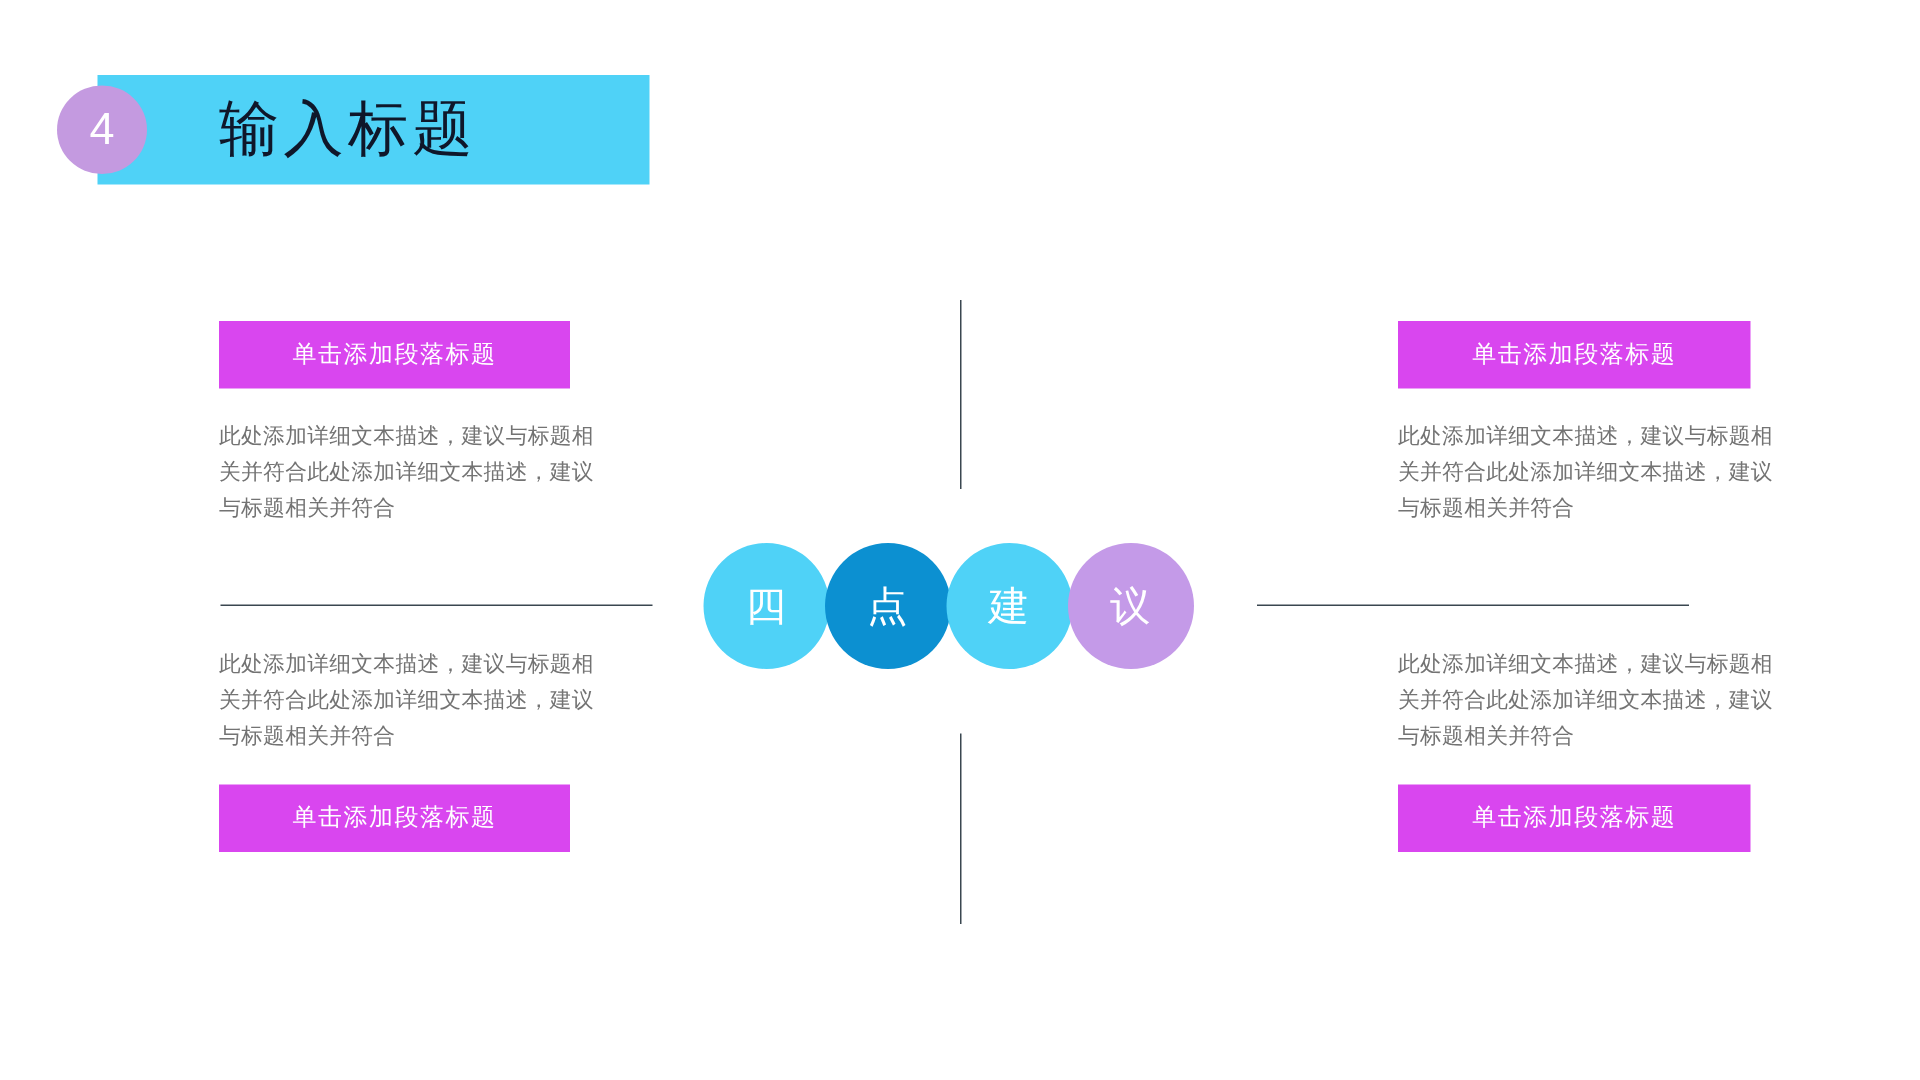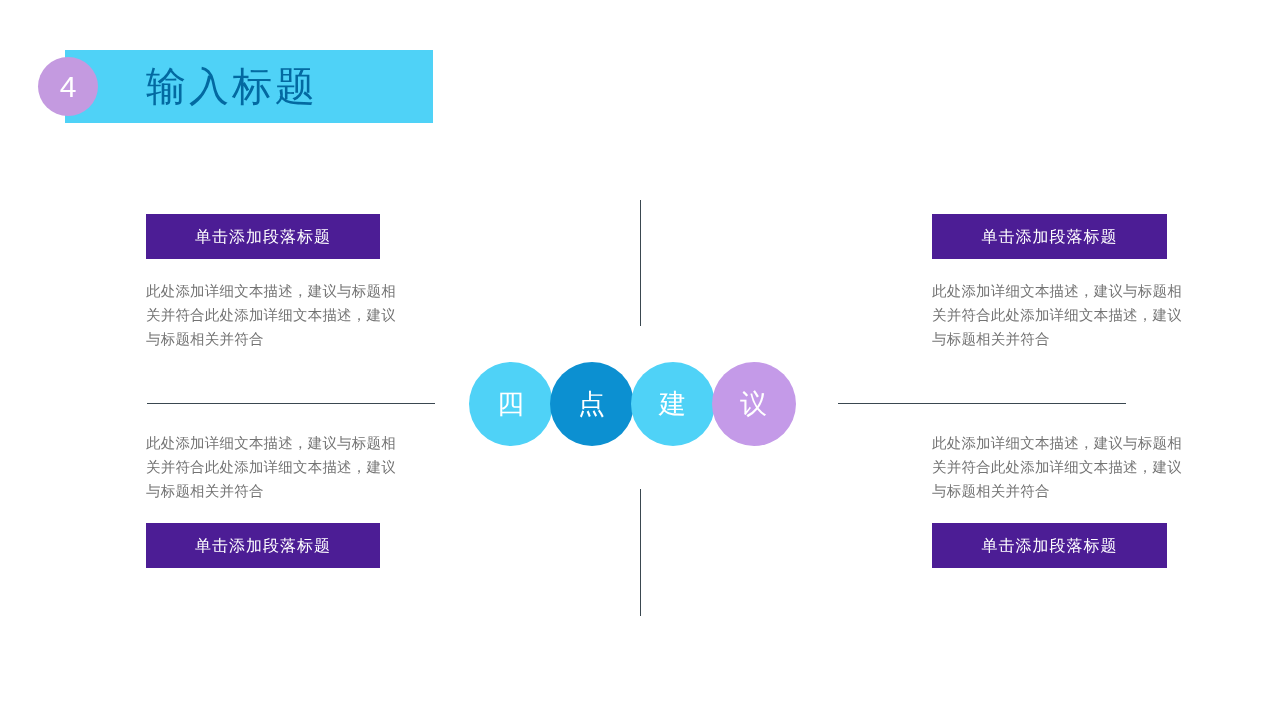--- a/index.html
+++ b/index.html
@@ -29,21 +29,21 @@
     height: 73px;
     background: #4fd2f7;
   }
   .header-title {
     position: absolute;
     left: 146px;
     top: 55px;
     width: 300px;
     height: 62px;
     line-height: 62px;
-    color: #0369a1;
+    color: #0f172a;
     font-size: 40px;
     letter-spacing: 3px;
     white-space: nowrap;
   }
   .header-badge {
     position: absolute;
     left: 38px;
     top: 57px;
     width: 60px;
     height: 59px;
@@ -103,21 +103,21 @@
   .block {
     position: absolute;
     width: 250px;
   }
   .block.b-tl { left: 146px; top: 214px; }
   .block.b-bl { left: 146px; top: 431px; }
   .block.b-tr { left: 932px; top: 214px; }
   .block.b-br { left: 932px; top: 431px; }
 
   .tag {
-    background: #4c1d95;
+    background: #d946ef;
     color: #ffffff;
     font-size: 16px;
     height: 45px;
     line-height: 45px;
     text-align: center;
     width: 234px;
     letter-spacing: 1px;
   }
   .block.b-tr .tag, .block.b-br .tag { width: 235px; }
 

